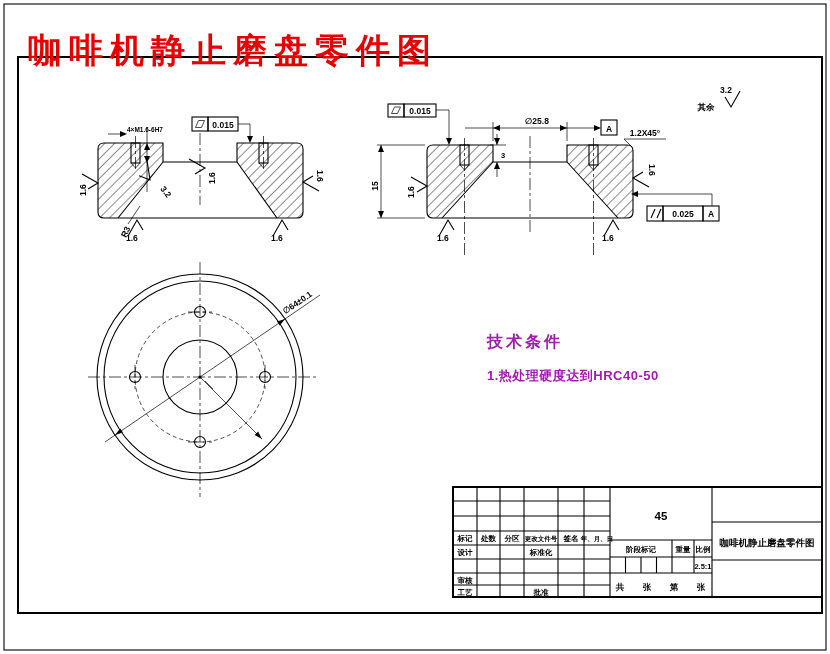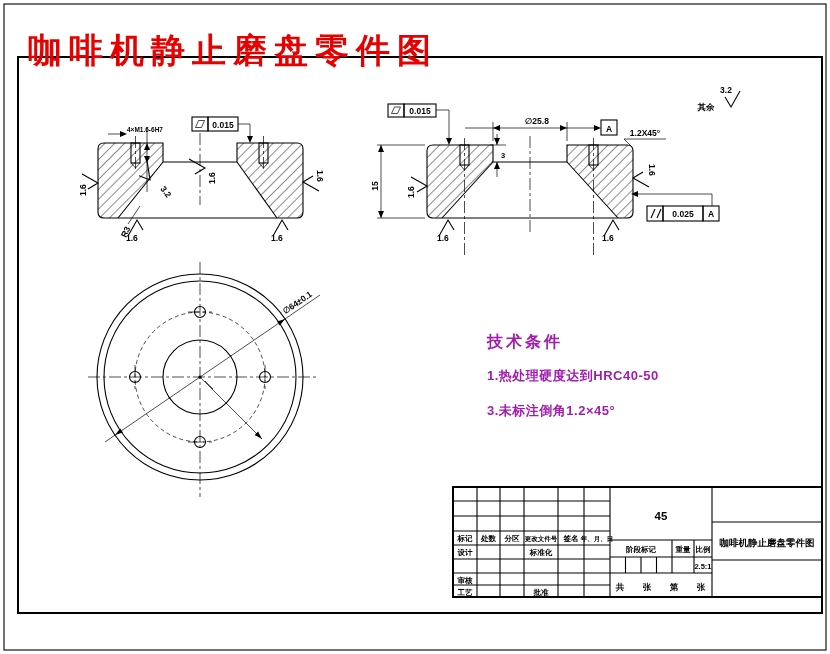--- a/index.html
+++ b/index.html
@@ -225,16 +225,15 @@
   </g>
 </svg>
 
 
 <div id="main-title" class="abs">咖啡机静止磨盘零件图</div>
 
 
 <div id="tech" class="abs">
   <div class="tt">技术条件</div>
   <div class="ti">1.热处理硬度达到HRC40-50</div>
-  <div class="ti">3.未标注倒角1.2×45°</div>
 </div>
 
 </div>
 
 </body></html>

